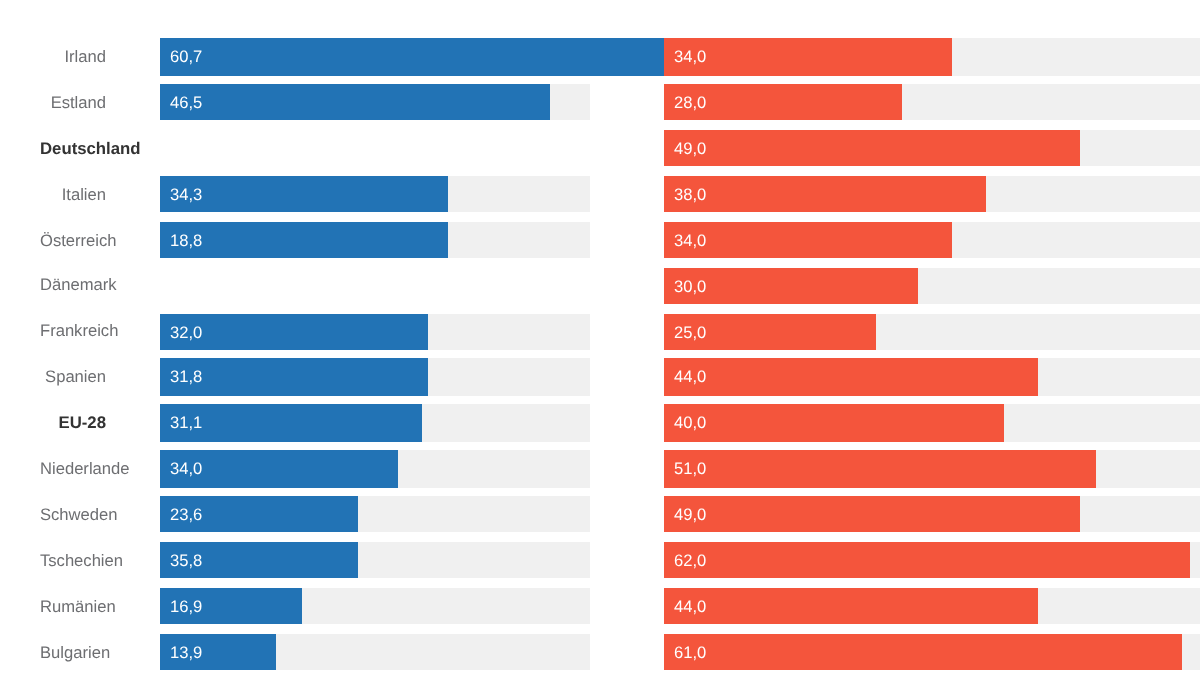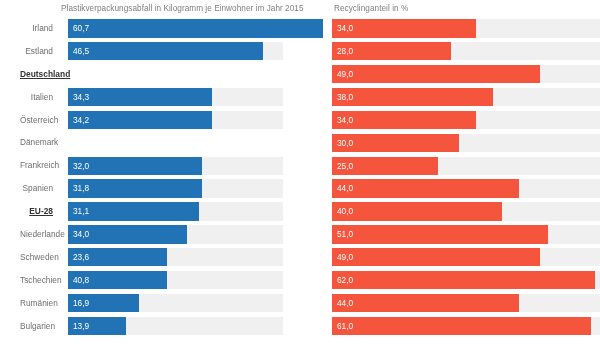--- a/index.html
+++ b/index.html
@@ -67,31 +67,30 @@
     box-sizing: border-box;
     font-size: 8.3px;
     color: #6d6e71;
     white-space: nowrap;
     padding-left: 20px;
   }
   .country-label.highlight {
     font-weight: bold;
     color: #333333;
     font-size: 8.4px;
-    text-decoration: underline;
   }
 
   
   .track {
     position: absolute;
     top: 2.2px;
     height: 18.4px;
     background: #f0f0f0;
   }
-  .track.left  { left: 68px;  width: 215px; }
+  .track.left  { left: 80px;  width: 215px; }
   .track.right { left: 332px; width: 263px; padding-left: 25px; }
 
   .bar {
     position: absolute;
     top: 0;
     left: 0;
     height: 18.4px;
     box-sizing: border-box;
   }
   .bar.blue   { background: #2273b5; }
@@ -117,24 +116,20 @@
     bottom: 0;
     height: 1px;
     background: #ffffff;
   }
 </style>
 </head>
 <body>
 
 <div id="chart-root">
 
-  <div class="header-row">
-    <div class="col-title left">Plastikverpackungsabfall in Kilogramm je Einwohner im Jahr 2015</div>
-    <div class="col-title right">Recyclinganteil in %</div>
-  </div>
 
   <div class="rows" id="rows">
       <div class="row">
         <div class="country-label">Irland</div>
         <div class="track left">
           <div class="bar blue" style="width: 255px; background: rgb(34, 115, 181);"></div>
           <span class="bar-value">60,7</span>
         </div>
         <div class="track right">
           <div class="bar orange" style="width: 144.2px; background: rgb(244, 85, 60);"></div>
@@ -167,21 +162,21 @@
         </div>
         <div class="track right">
           <div class="bar orange" style="width: 161.2px; background: rgb(244, 85, 60);"></div>
           <span class="bar-value">38,0</span>
         </div>
       </div>
       <div class="row">
         <div class="country-label">Österreich</div>
         <div class="track left">
           <div class="bar blue" style="width: 143.7px; background: rgb(34, 115, 181);"></div>
-          <span class="bar-value">34,2</span>
+          <span class="bar-value">18,8</span>
         </div>
         <div class="track right">
           <div class="bar orange" style="width: 144.2px; background: rgb(244, 85, 60);"></div>
           <span class="bar-value">34,0</span>
         </div>
       </div>
       <div class="row">
         <div class="country-label">Dänemark</div>
         <div class="track right">
           <div class="bar orange" style="width: 127.3px; background: rgb(244, 85, 60);"></div>
@@ -240,21 +235,21 @@
         </div>
         <div class="track right">
           <div class="bar orange" style="width: 207.9px; background: rgb(244, 85, 60);"></div>
           <span class="bar-value">49,0</span>
         </div>
       </div>
       <div class="row">
         <div class="country-label">Tschechien</div>
         <div class="track left">
           <div class="bar blue" style="width: 98.7px; background: rgb(34, 115, 181);"></div>
-          <span class="bar-value">40,8</span>
+          <span class="bar-value">35,8</span>
         </div>
         <div class="track right">
           <div class="bar orange" style="width: 263px; background: rgb(244, 85, 60);"></div>
           <span class="bar-value">62,0</span>
         </div>
       </div>
       <div class="row">
         <div class="country-label">Rumänien</div>
         <div class="track left">
           <div class="bar blue" style="width: 71px; background: rgb(34, 115, 181);"></div>

